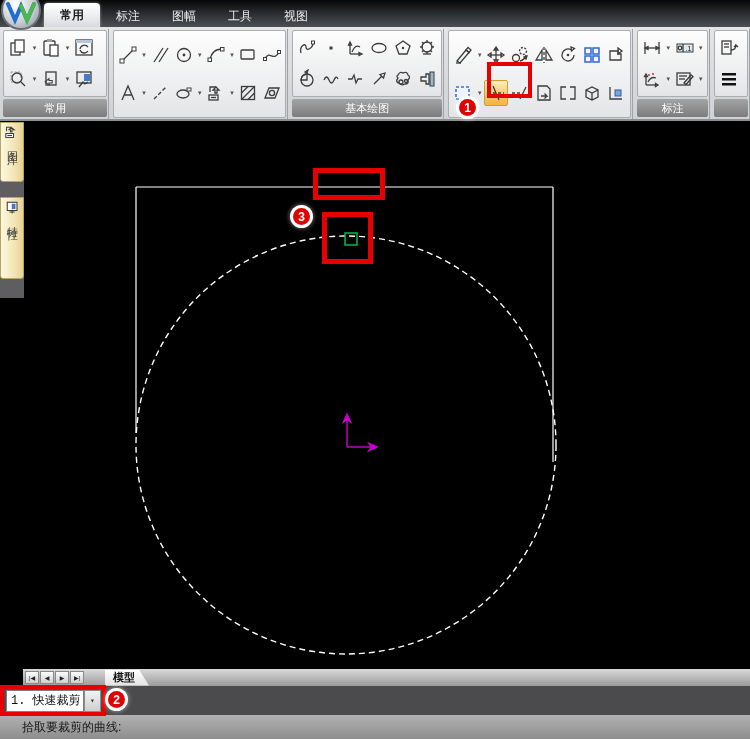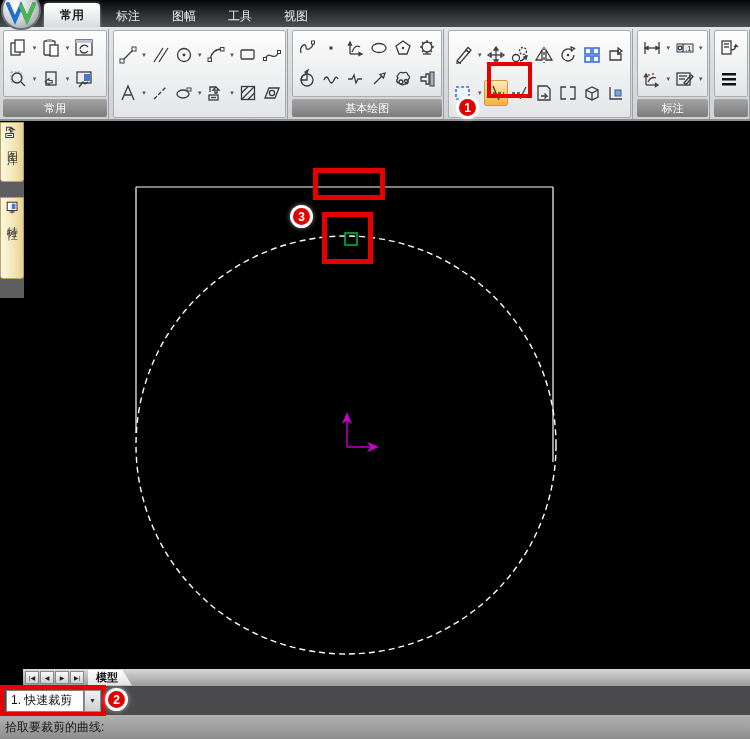--- a/index.html
+++ b/index.html
@@ -48,39 +48,39 @@
   .dtab2 { height:82px; margin-top:15px; }
 
   
   .redbox { position:absolute; border:5px solid #e70000; z-index:6; }
   .badge { position:absolute; width:17px; height:17px; background:#dd0404; border-radius:50%;
     color:#fff; font-size:12px; font-weight:bold; display:flex; align-items:center; justify-content:center;
     box-shadow:0 0 0 3px #ffffff, 0 0 4px 4px rgba(255,255,255,.35); z-index:7; }
 
   
   .sheetbar { position:absolute; left:0; top:669px; width:750px; height:17px;
-    background:linear-gradient(#d9d9d9,#9b9b9b); display:flex; align-items:center; }
+    background:linear-gradient(#d9d9d9,#9b9b9b); display:flex; align-items:center;gap:17px; }
   .sheetbar .blackpatch { position:absolute; left:0; top:0; width:23px; height:17px; background:#000; }
   .navbtn { width:14px; height:13px; margin-left:1px; background:linear-gradient(#fcfcfc,#cfcfcf);
     border:1px solid #8a8a8a; font-size:6px; color:#222; display:flex; align-items:center; justify-content:center; }
   .navbtns { display:flex; margin-left:24px; }
   .modeltab { margin-left:4px; height:16px; padding:0 14px 0 8px; background:linear-gradient(#ffffff,#e2e2e2);
     clip-path:polygon(0 0, calc(100% - 10px) 0, 100% 100%, 0 100%);
     font-size:11px; font-weight:bold; color:#111; display:flex; align-items:center; }
   .cmdrow { position:absolute; left:0; top:686px; width:750px; height:29px; background:#4b4b4d; }
   .combo-frame { position:absolute; left:0; top:-1px; width:106px; height:31px; border:4px solid #e70000;
     display:flex; align-items:center; background:#4b4b4d; z-index:6; }
-  .combo { display:flex; height:22px; margin-left:2px; }
+  .combo { display:flex; height:22px; margin-left:2px;font-family:Liberation Mono, monospace; }
   .combo-field { width:78px; background:#ffffff; border:1px solid #7f7f7f; font-size:12px; color:#111;
     display:flex; align-items:center; padding-left:4px; white-space:nowrap; }
   .combo-btn { width:17px; background:linear-gradient(#f2f2f2,#cfcfcf); border:1px solid #8a8a8a;
     display:flex; align-items:center; justify-content:center; font-size:8px; color:#333; }
   .statusbar { position:absolute; left:0; top:715px; width:750px; height:24px;
     background:linear-gradient(#b2b2b2,#8d8d8d); display:flex; align-items:center; }
-  .status-text { font-size:12px; color:#161616; margin-left:5px; }
+  .status-text { font-size:12px; color:#161616; margin-left:22px; }
 </style>
 </head>
 <body>
 
 <div id="app">
 
   <div class="tabbar">
     <div class="logo">
       <svg width="34" height="26" viewBox="0 0 34 26">
         <path d="M2 4 L9 20 L15 6 L21 20 L28 4" fill="none" stroke="#1f6fd0" stroke-width="4" stroke-linecap="round"></path>

